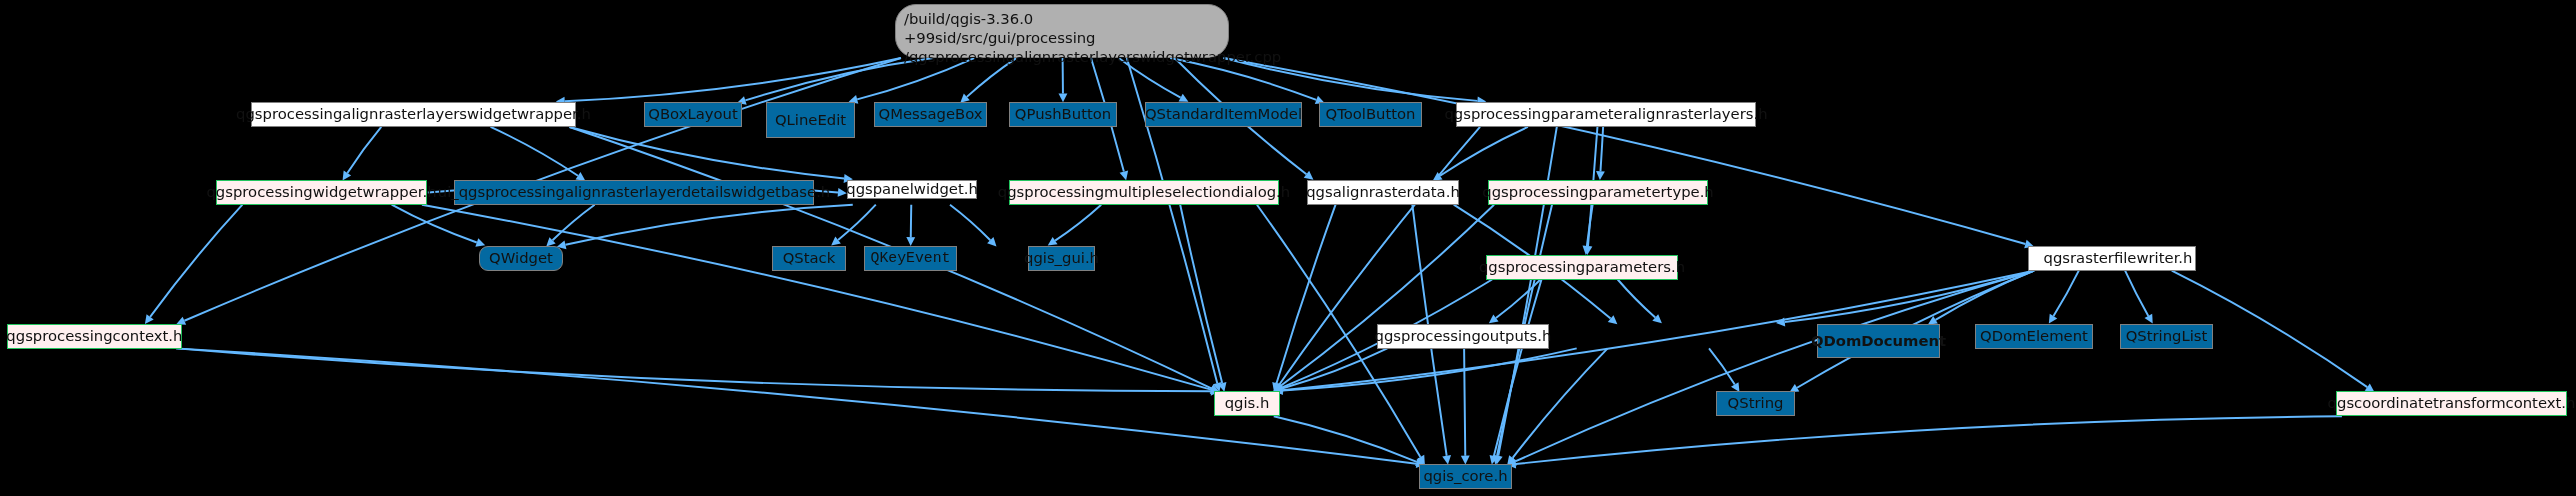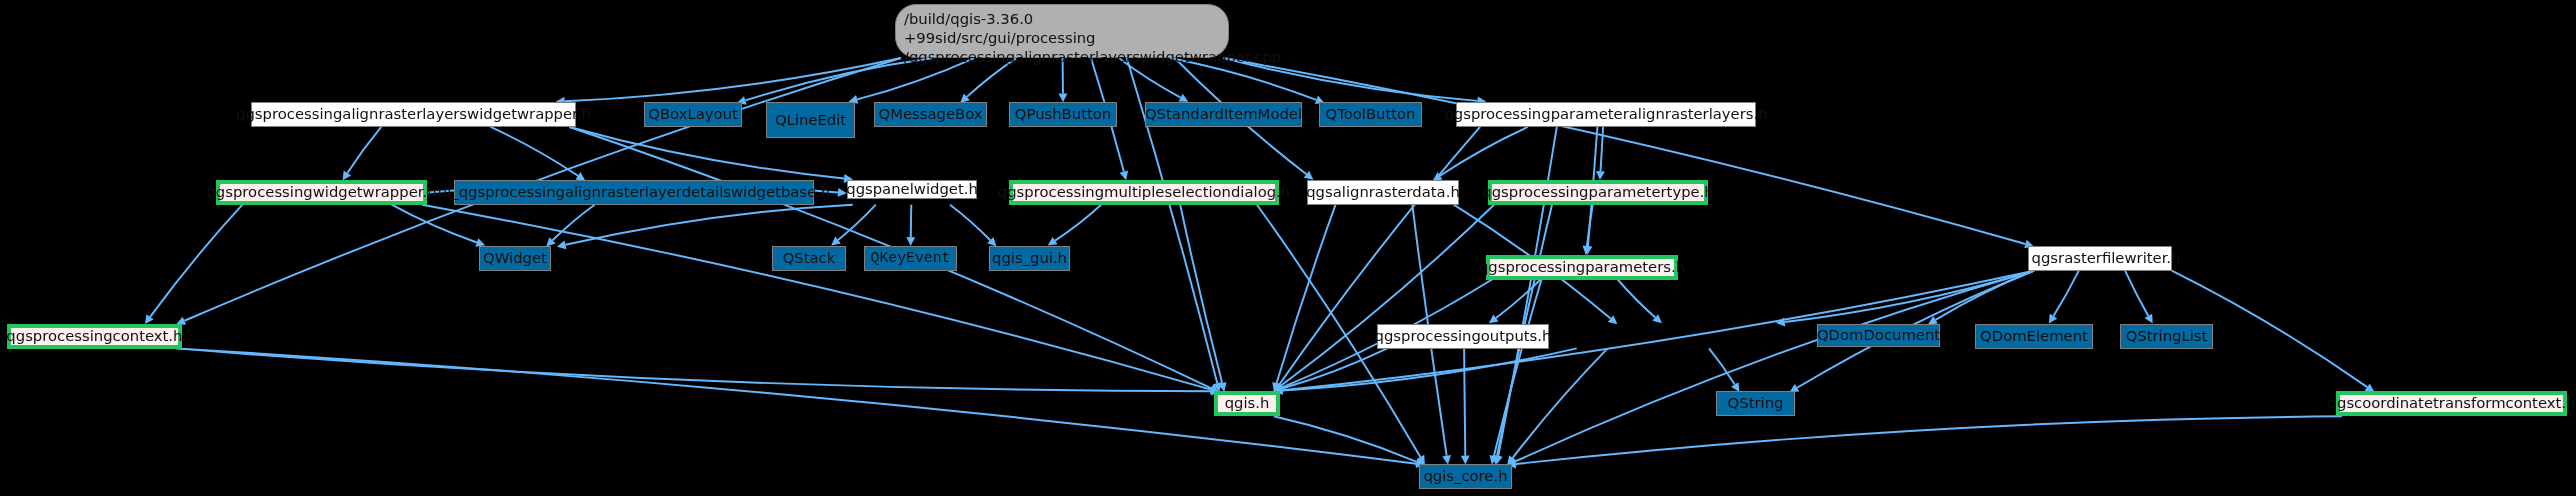--- a/index.html
+++ b/index.html
@@ -4,21 +4,21 @@
 <style>
   html,body{margin:0;padding:0;background:#000;}
   #graph-root{position:relative;width:2576px;height:497px;background:#000;
     font-family:"DejaVu Sans", sans-serif;overflow:hidden;}
   svg#edges{position:absolute;left:0;top:0;width:2576px;height:497px;}
   .node{position:absolute;box-sizing:border-box;display:flex;align-items:center;
     justify-content:center;white-space:nowrap;font-size:14.8px;line-height:1;
     border:1px solid #808080;background:#ddd;color:#111;}
   .node.white{background:#fff;border:1px solid #808080;}
   .node.grey{background:#0369a1;border:1px solid #808080;}
-  .node.red{background:#fff0f0;border:4px solid #22c55e;}
+  .node.red{background:#fff0f0;border:1px solid #22c55e;}
   .node.title{background:#b0b0b0;border:1px solid #808080;color:#111;
     display:block;padding:4.9px 7.9px;font-size:14.8px;line-height:1.28;text-align:left;}
 </style>
 </head>
 <body>
 
 <div id="graph-root">
   <svg id="edges" viewBox="0 0 2619 505" preserveAspectRatio="none">
       <path d="M916,59 Q746.9380653880276,95.54129253655402 574.1268526591937,102.85487921988678" fill="none" stroke="#63b8ff" stroke-width="2"></path>
       <polygon points="565.1349017455682,103.23542983011984 573.9365773540771,98.35890376307401 574.3171279643102,107.35085467669956" fill="#63b8ff"></polygon>
@@ -183,45 +183,45 @@
     </div>
     <div class="node red" style="left: 1009px; top: 180px; width: 270px; height: 24.6px;">
       <span>qgsprocessingmultipleselectiondialog.h</span>
     </div>
     <div class="node white" style="left: 1307px; top: 180px; width: 152px; height: 24.6px;">
       <span>qgsalignrasterdata.h</span>
     </div>
     <div class="node red" style="left: 1488px; top: 180px; width: 220px; height: 24.6px;">
       <span>qgsprocessingparametertype.h</span>
     </div>
-    <div class="node grey" style="left: 479px; top: 246px; width: 72px; height: 24.6px;">
+    <div class="node grey" style="left: 479px; top: 246px; width: 84px; height: 24.6px; border-radius: 9px;">
       <span>QWidget</span>
     </div>
     <div class="node grey" style="left: 772px; top: 246px; width: 74px; height: 24.6px;">
       <span>QStack</span>
     </div>
     <div class="node grey" style="left: 864px; top: 246px; width: 93px; height: 24.6px; font-family: Liberation Mono, monospace;">
       <span>QKeyEvent</span>
     </div>
-    <div class="node grey" style="left: 989px; top: 246px; width: 81px; height: 24.6px;">
+    <div class="node grey" style="left: 1028px; top: 246px; width: 67px; height: 24.6px;">
       <span>qgis_gui.h</span>
     </div>
-    <div class="node white" style="left: 2028px; top: 246px; width: 144px; height: 24.6px; padding-left: 12px;">
+    <div class="node white" style="left: 2028px; top: 246px; width: 168px; height: 24.6px; padding-left: 12px;">
       <span>qgsrasterfilewriter.h</span>
     </div>
     <div class="node red" style="left: 1486px; top: 255px; width: 192px; height: 24.6px;">
       <span>qgsprocessingparameters.h</span>
     </div>
     <div class="node red" style="left: 6.9px; top: 324px; width: 175px; height: 24.6px;">
       <span>qgsprocessingcontext.h</span>
     </div>
     <div class="node white" style="left: 1377px; top: 324px; width: 172px; height: 24.6px;">
       <span>qgsprocessingoutputs.h</span>
     </div>
-    <div class="node grey" style="left: 1817px; top: 324px; width: 123px; height: 23px;">
+    <div class="node grey" style="left: 1817px; top: 324px; width: 123px; height: 34px; font-weight: bold;">
       <span>QDomDocument</span>
     </div>
     <div class="node grey" style="left: 1975px; top: 324px; width: 118px; height: 24.6px;">
       <span>QDomElement</span>
     </div>
     <div class="node grey" style="left: 2120px; top: 324px; width: 93px; height: 24.6px;">
       <span>QStringList</span>
     </div>
     <div class="node red" style="left: 1214px; top: 391px; width: 66px; height: 24.6px;">
       <span>qgis.h</span>

